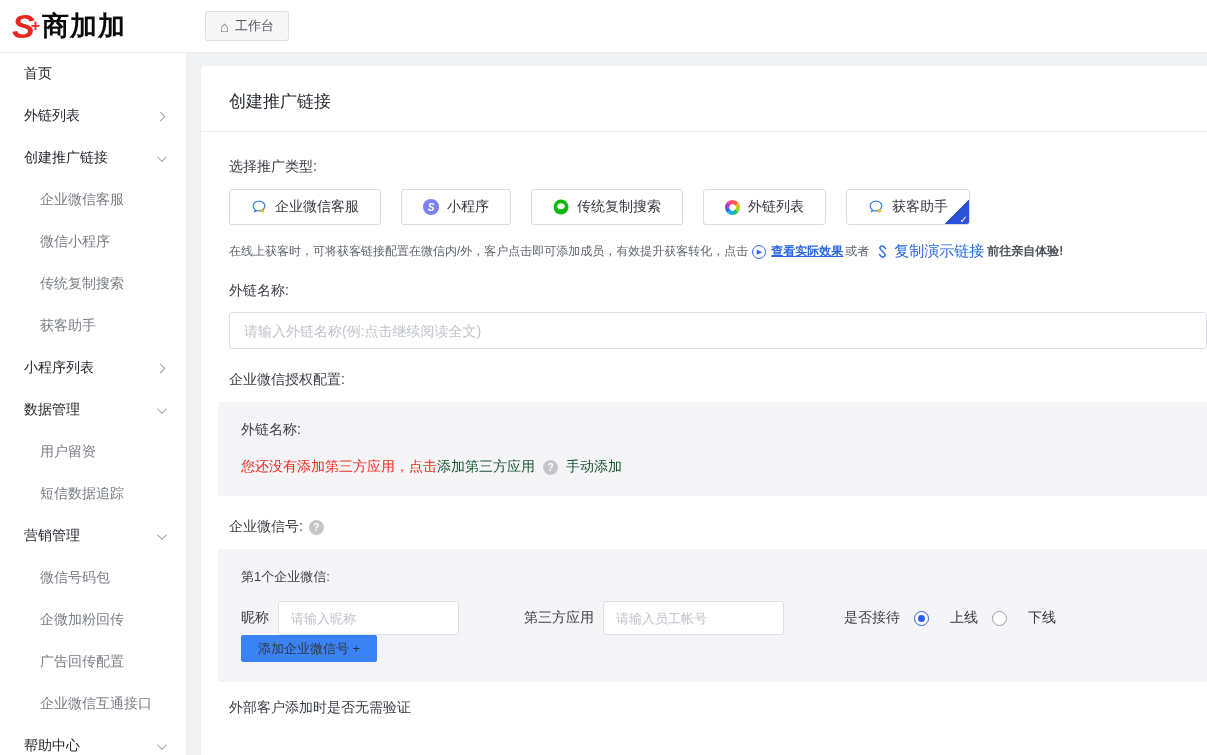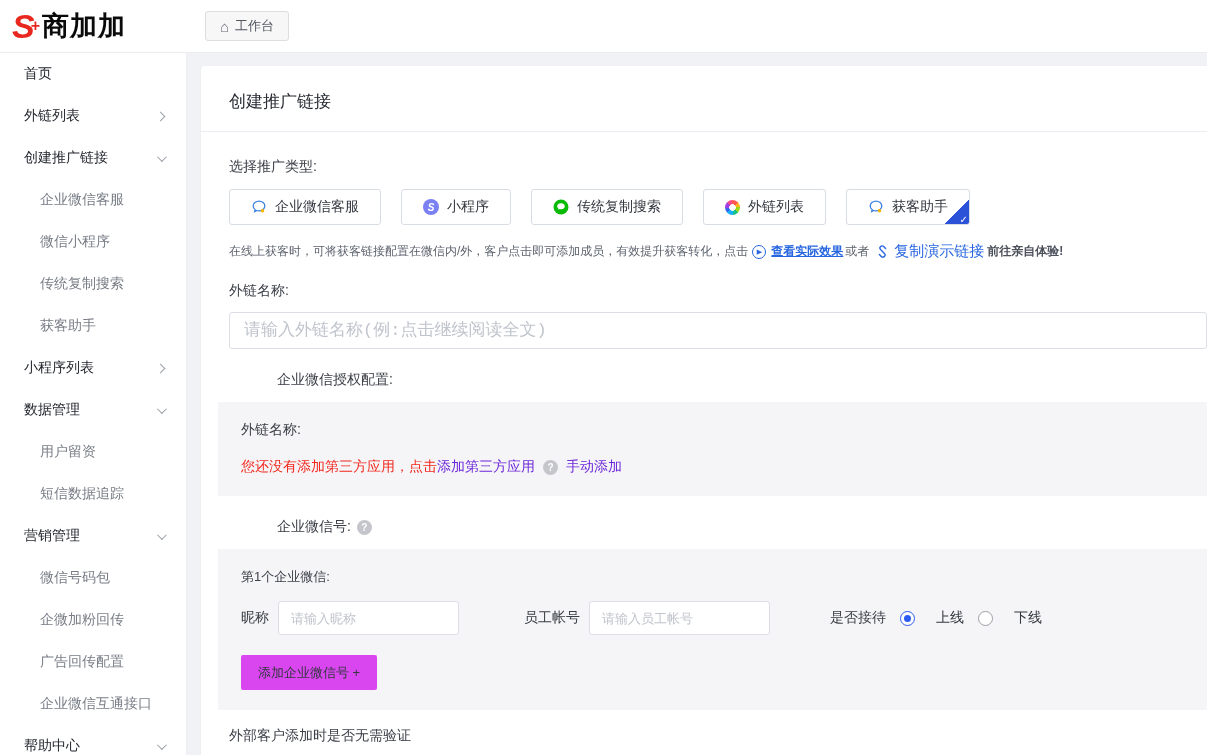--- a/index.html
+++ b/index.html
@@ -70,52 +70,52 @@
   .tip .blue-link-lg { color:#2866e0; font-size:15px; font-weight:normal; margin:0 3px;
     cursor:pointer; }
   .tip .bold-tail { font-weight:bold; color:#4c515b; }
   .play-icon { width:14px; height:14px; border:1.3px solid #2866e0; border-radius:50%;
     display:inline-flex; align-items:center; justify-content:center; color:#2866e0;
     font-size:7px; margin:0 3px 0 4px; }
   .link-icon { margin:0 1px 0 6px; display:inline-flex; }
 
   
   .text-input { display:block; width:100%; height:37px; margin-top:12px;
-    border:1px solid #dcdfe6; border-radius:3px; padding:12px 14px; font-size:17px;
-    color:#333; outline:none; font-family:Liberation Mono, monospace; }
+    border:1px solid #dcdfe6; border-radius:3px; padding:12px 14px; font-size:14px;
+    color:#333; outline:none; font-family:Liberation Sans, sans-serif; }
   .text-input::placeholder { color:#c0c4cc; }
 
   .sec-label { margin-top:22px; font-size:14px; color:#393d45; display:flex;
-    align-items:center; gap:6px;margin-left:48px; }
+    align-items:center; gap:6px; }
 
   .gray-box { background:#f5f5f7; margin:13px 0 0 -11px; padding:19px 0 20px 23px; }
   .warn-line { margin-top:19px; font-size:14px; display:flex; align-items:center; }
   .warn-red { color:#f2271c; }
-  .blue-link { color:#6d28d9; cursor:pointer; }
+  .blue-link { color:#14532d; cursor:pointer; }
   .q-icon { width:15px; height:15px; border-radius:50%; background:#c4c6cc; color:#fff;
     font-size:10px; font-weight:bold; display:inline-flex; align-items:center;
     justify-content:center; margin:0 8px; }
 
   .group-title { font-size:13px; color:#3c4049; }
   .wecom-row { display:flex; align-items:center; margin-top:15px; }
   .inline-label { font-size:14px; color:#393d45; margin-right:9px; }
   .small-input { width:181px; height:34px; border:1px solid #dcdfe6; border-radius:3px;
     padding:0 12px; font-size:13px; color:#333; outline:none; font-family:inherit; }
   .small-input::placeholder { color:#c0c4cc; }
   .sp1 { width:65px; } .sp2 { width:60px; }
 
   .radio-group { display:flex; align-items:center; gap:14px; }
   .radio-opt { display:flex; align-items:center; gap:21px; font-size:14px; color:#33373f;
     cursor:pointer; }
   .rcirc { width:15px; height:15px; border:1.5px solid #9c9fa6; border-radius:50%;
     display:inline-flex; align-items:center; justify-content:center; background:#fff; }
   .rcirc.checked { border-color:#2d5cf0; }
   .rcirc.checked .rdot { width:7px; height:7px; border-radius:50%; background:#2d5cf0; }
 
-  .add-btn { margin-top:20px; height:35px; padding:0 17px; background:#d946ef;
+  .add-btn { height:27px; padding:0 17px; background:#3b82f6;
     border:none; border-radius:2px; font-size:13px; color:#33373f; cursor:pointer;
     font-family:inherit; }
 
   .verify-label { margin-top:17px; font-size:14px; color:#393d45; }
 </style>
 </head>
 <body>
 
 <div class="topbar">
   <div class="logo-wrap">
@@ -267,21 +267,21 @@
           <span>企业微信号:</span>
           <span class="q-icon" style="margin:0;">?</span>
         </div>
 
         <div class="gray-box">
           <div class="group-title">第1个企业微信:</div>
           <div class="wecom-row">
             <span class="inline-label">昵称</span>
             <input class="small-input" type="text" placeholder="请输入昵称" style="">
             <span class="sp1"></span>
-            <span class="inline-label">员工帐号</span>
+            <span class="inline-label">第三方应用</span>
             <input class="small-input" type="text" placeholder="请输入员工帐号" style="">
             <span class="sp2"></span>
             <div class="radio-group">
               <span class="inline-label" style="margin-right:0;">是否接待</span>
               <span class="radio-opt">
                 <span class="rcirc checked">
                     <span class="rdot"></span>
                   </span>
                 <span>上线</span>
               </span>

